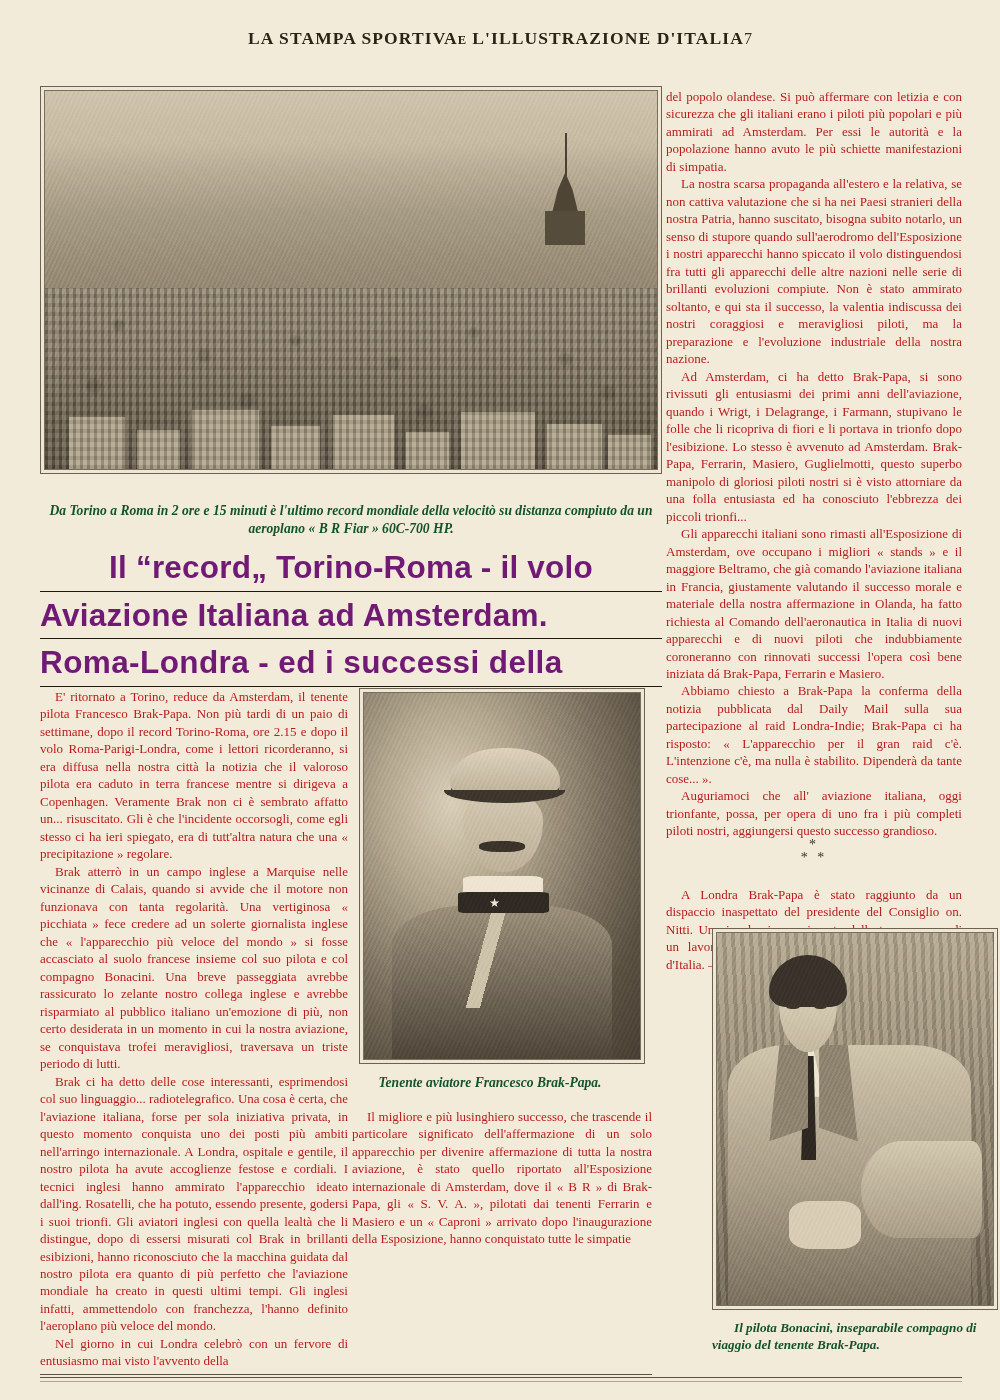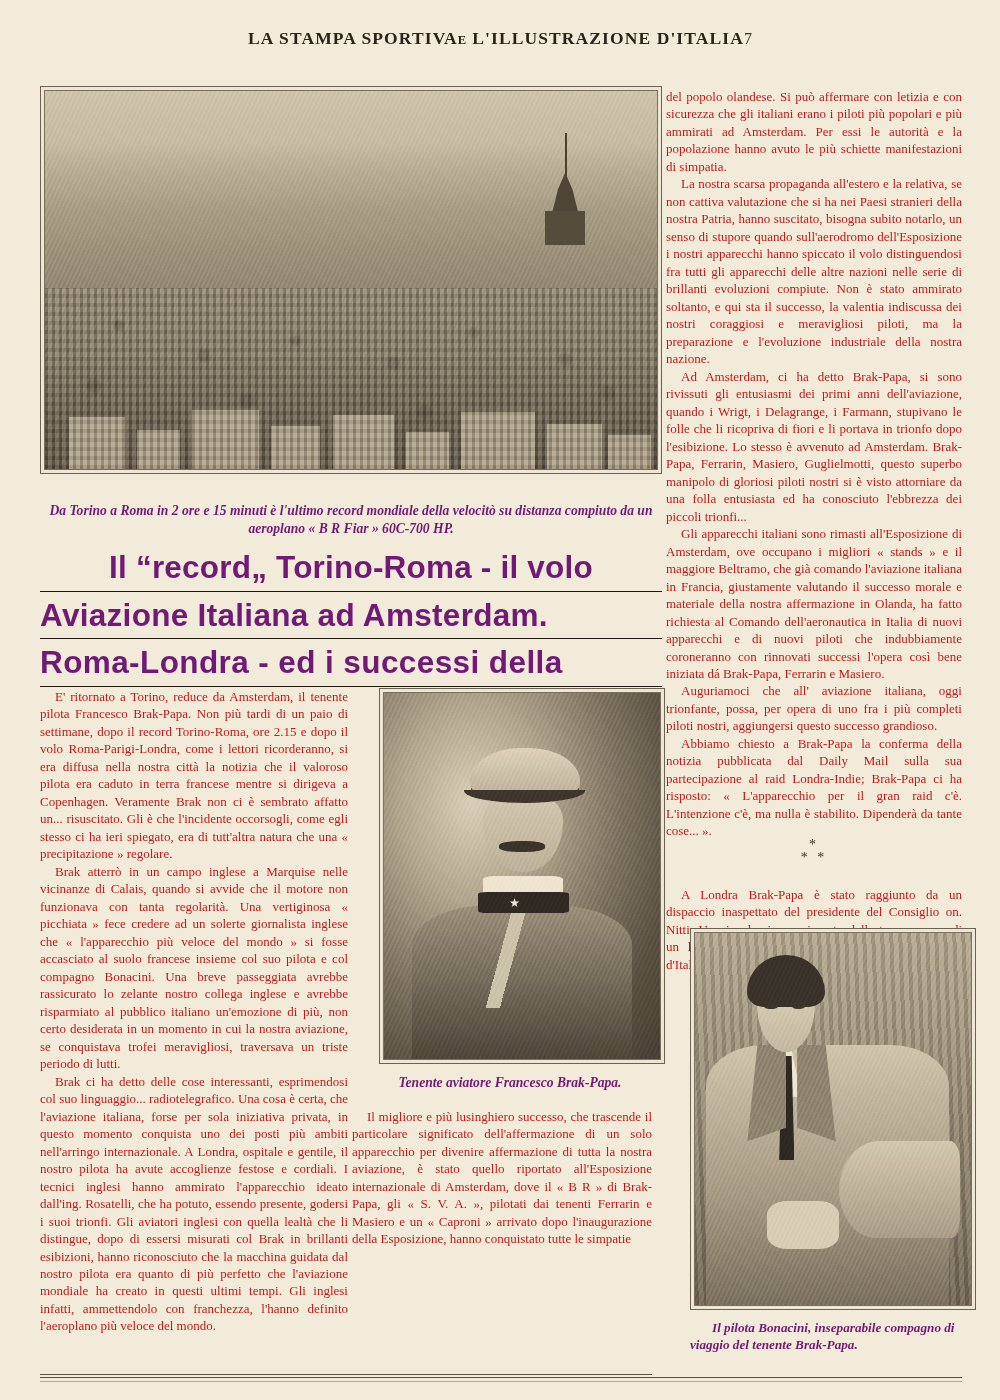--- a/index.html
+++ b/index.html
@@ -273,21 +273,21 @@
     border-radius:28%;
   }
 
   
   .caption {
     font-family: "Liberation Serif", serif;
     font-style: italic;
     font-weight: 700;
     font-size: 13.6px;
     line-height: 1.32;
-    color: #701a75;
+    color: #14532d;
     text-align: center;
     margin-top: 10px;
   }
   .caption-bonacini {
     text-align: left;
     text-indent: 22px;
     font-size: 13.2px;
     margin-top: 9px;
   }
 
@@ -416,23 +416,24 @@
   <div class="headline">
     <div class="hl-line hl-1">Il “record„ Torino-Roma - il volo</div>
     <div class="hl-line hl-3">Aviazione Italiana ad Amsterdam.</div>
     <div class="hl-line hl-2">Roma-Londra - ed i successi della</div>
   </div>
 
   <div class="col-left-body body-text">
     <p>E' ritornato a Torino, reduce da Amsterdam, il tenente pilota Francesco Brak-Papa. Non più tardi di un paio di settimane, dopo il record Torino-Roma, ore 2.15 e dopo il volo Roma-Parigi-Londra, come i lettori ricorderanno, si era diffusa nella nostra città la notizia che il valoroso pilota era caduto in terra francese mentre si dirigeva a Copenhagen. Veramente Brak non ci è sembrato affatto un... risuscitato. Gli è che l'incidente occorsogli, come egli stesso ci ha ieri spiegato, era di tutt'altra natura che una « precipitazione » regolare.</p>
     <p>Brak atterrò in un campo inglese a Marquise nelle vicinanze di Calais, quando si avvide che il motore non funzionava con tanta regolarità. Una vertiginosa « picchiata » fece credere ad un solerte giornalista inglese che « l'apparecchio più veloce del mondo » si fosse accasciato al suolo francese insieme col suo pilota e col compagno Bonacini. Una breve passeggiata avrebbe rassicurato lo zelante nostro collega inglese e avrebbe risparmiato al pubblico italiano un'emozione di più, non certo desiderata in un momento in cui la nostra aviazione, se conquistava trofei meravigliosi, traversava un triste periodo di lutti.</p>
     <p>Brak ci ha detto delle cose interessanti, esprimendosi col suo linguaggio... radiotelegrafico. Una cosa è certa, che l'aviazione italiana, forse per sola iniziativa privata, in questo momento conquista uno dei posti più ambiti nell'arringo internazionale. A Londra, ospitale e gentile, il nostro pilota ha avute accoglienze festose e cordiali. I tecnici inglesi hanno ammirato l'apparecchio ideato dall'ing. Rosatelli, che ha potuto, essendo presente, godersi i suoi trionfi. Gli aviatori inglesi con quella lealtà che li distingue, dopo di essersi misurati col Brak in brillanti esibizioni, hanno riconosciuto che la macchina guidata dal nostro pilota era quanto di più perfetto che l'aviazione mondiale ha creato in questi ultimi tempi. Gli inglesi infatti, ammettendolo con franchezza, l'hanno definito l'aeroplano più veloce del mondo.</p>
-  </div>
-
-  <div style="position:absolute;left:379px;top:688px;width:262px;">
+    <p>Nel giorno in cui Londra celebrò con un fervore di entusiasmo mai visto l'avvento della</p>
+  </div>
+
+  <div style="position:absolute;left:359px;top:688px;width:262px;">
     <div class="photo-frame photo-officer">
       <div class="photo-inner" style="width:100%;height:100%;">
         <div class="officer-img">
           <div class="off-body"></div>
           <div class="off-strap"></div>
           <div class="off-face"></div>
           <div class="off-cap"></div>
           <div class="off-visor"></div>
           <div class="off-mous"></div>
           <div class="off-collar"></div>
@@ -447,34 +448,34 @@
 
   <div class="col-mid-lower body-text">
     <p>Il migliore e più lusinghiero successo, che trascende il particolare significato dell'affermazione di un solo apparecchio per divenire affermazione di tutta la nostra aviazione, è stato quello riportato all'Esposizione internazionale di Amsterdam, dove il « B R » di Brak-Papa, gli « S. V. A. », pilotati dai tenenti Ferrarin e Masiero e un « Caproni » arrivato dopo l'inaugurazione della Esposizione, hanno conquistato tutte le simpatie</p>
   </div>
 
   <div class="col-right-body body-text">
     <p class="noindent">del popolo olandese. Si può affermare con letizia e con sicurezza che gli italiani erano i piloti più popolari e più ammirati ad Amsterdam. Per essi le autorità e la popolazione hanno avuto le più schiette manifestazioni di simpatia.</p>
     <p>La nostra scarsa propaganda all'estero e la relativa, se non cattiva valutazione che si ha nei Paesi stranieri della nostra Patria, hanno suscitato, bisogna subito notarlo, un senso di stupore quando sull'aerodromo dell'Esposizione i nostri apparecchi hanno spiccato il volo distinguendosi fra tutti gli apparecchi delle altre nazioni nelle serie di brillanti evoluzioni compiute. Non è stato ammirato soltanto, e qui sta il successo, la valentia indiscussa dei nostri coraggiosi e meravigliosi piloti, ma la preparazione e l'evoluzione industriale della nostra nazione.</p>
     <p>Ad Amsterdam, ci ha detto Brak-Papa, si sono rivissuti gli entusiasmi dei primi anni dell'aviazione, quando i Wrigt, i Delagrange, i Farmann, stupivano le folle che li ricopriva di fiori e li portava in trionfo dopo l'esibizione. Lo stesso è avvenuto ad Amsterdam. Brak-Papa, Ferrarin, Masiero, Guglielmotti, questo superbo manipolo di gloriosi piloti nostri si è visto attorniare da una folla entusiasta ed ha conosciuto l'ebbrezza dei piccoli trionfi...</p>
     <p>Gli apparecchi italiani sono rimasti all'Esposizione di Amsterdam, ove occupano i migliori « stands » e il maggiore Beltramo, che già comando l'aviazione italiana in Francia, giustamente valutando il successo morale e materiale della nostra affermazione in Olanda, ha fatto richiesta al Comando dell'aeronautica in Italia di nuovi apparecchi e di nuovi piloti che indubbiamente coroneranno con rinnovati successi l'opera così bene iniziata dá Brak-Papa, Ferrarin e Masiero.</p>
+    <p>Abbiamo chiesto a Brak-Papa la conferma della notizia pubblicata dal Daily Mail sulla sua partecipazione al raid Londra-Indie; Brak-Papa ci ha risposto: « L'apparecchio per il gran raid c'è. L'intenzione c'è, ma nulla è stabilito. Dipenderà da tante cose... ».</p>
     <p>Auguriamoci che all' aviazione italiana, oggi trionfante, possa, per opera di uno fra i più completi piloti nostri, aggiungersi questo successo grandioso.</p>
-    <p>Abbiamo chiesto a Brak-Papa la conferma della notizia pubblicata dal Daily Mail sulla sua partecipazione al raid Londra-Indie; Brak-Papa ci ha risposto: « L'apparecchio per il gran raid c'è. L'intenzione c'è, ma nulla è stabilito. Dipenderà da tante cose... ».</p>
   </div>
 
   <div class="col-right-tail">
     <div class="asterism">
       <span class="top">*</span><span>*&nbsp;*</span>
     </div>
     <div class="body-text">
       <p>A Londra Brak-Papa è stato raggiunto da un dispaccio inaspettato del presidente del Consiglio on. Nitti. Un piccolo riconoscimento della tenace opera di un lavoratore: la nomina a cavaliere della Corona d'Italia. — Congratulazioni.</p>
     </div>
   </div>
 
-  <div style="position:absolute;left:690px;top:928px;width:286px;">
+  <div style="position:absolute;left:712px;top:928px;width:286px;">
     <div class="photo-frame photo-bonacini">
       <div class="photo-inner" style="width:100%;height:100%;">
         <div class="bon-img">
           <div class="bon-wall"></div>
           <div class="bon-jacket"></div>
           <div class="bon-shirt"></div>
           <div class="bon-tie"></div>
           <div class="bon-lapelL"></div>
           <div class="bon-lapelR"></div>
           <div class="bon-face"></div>

